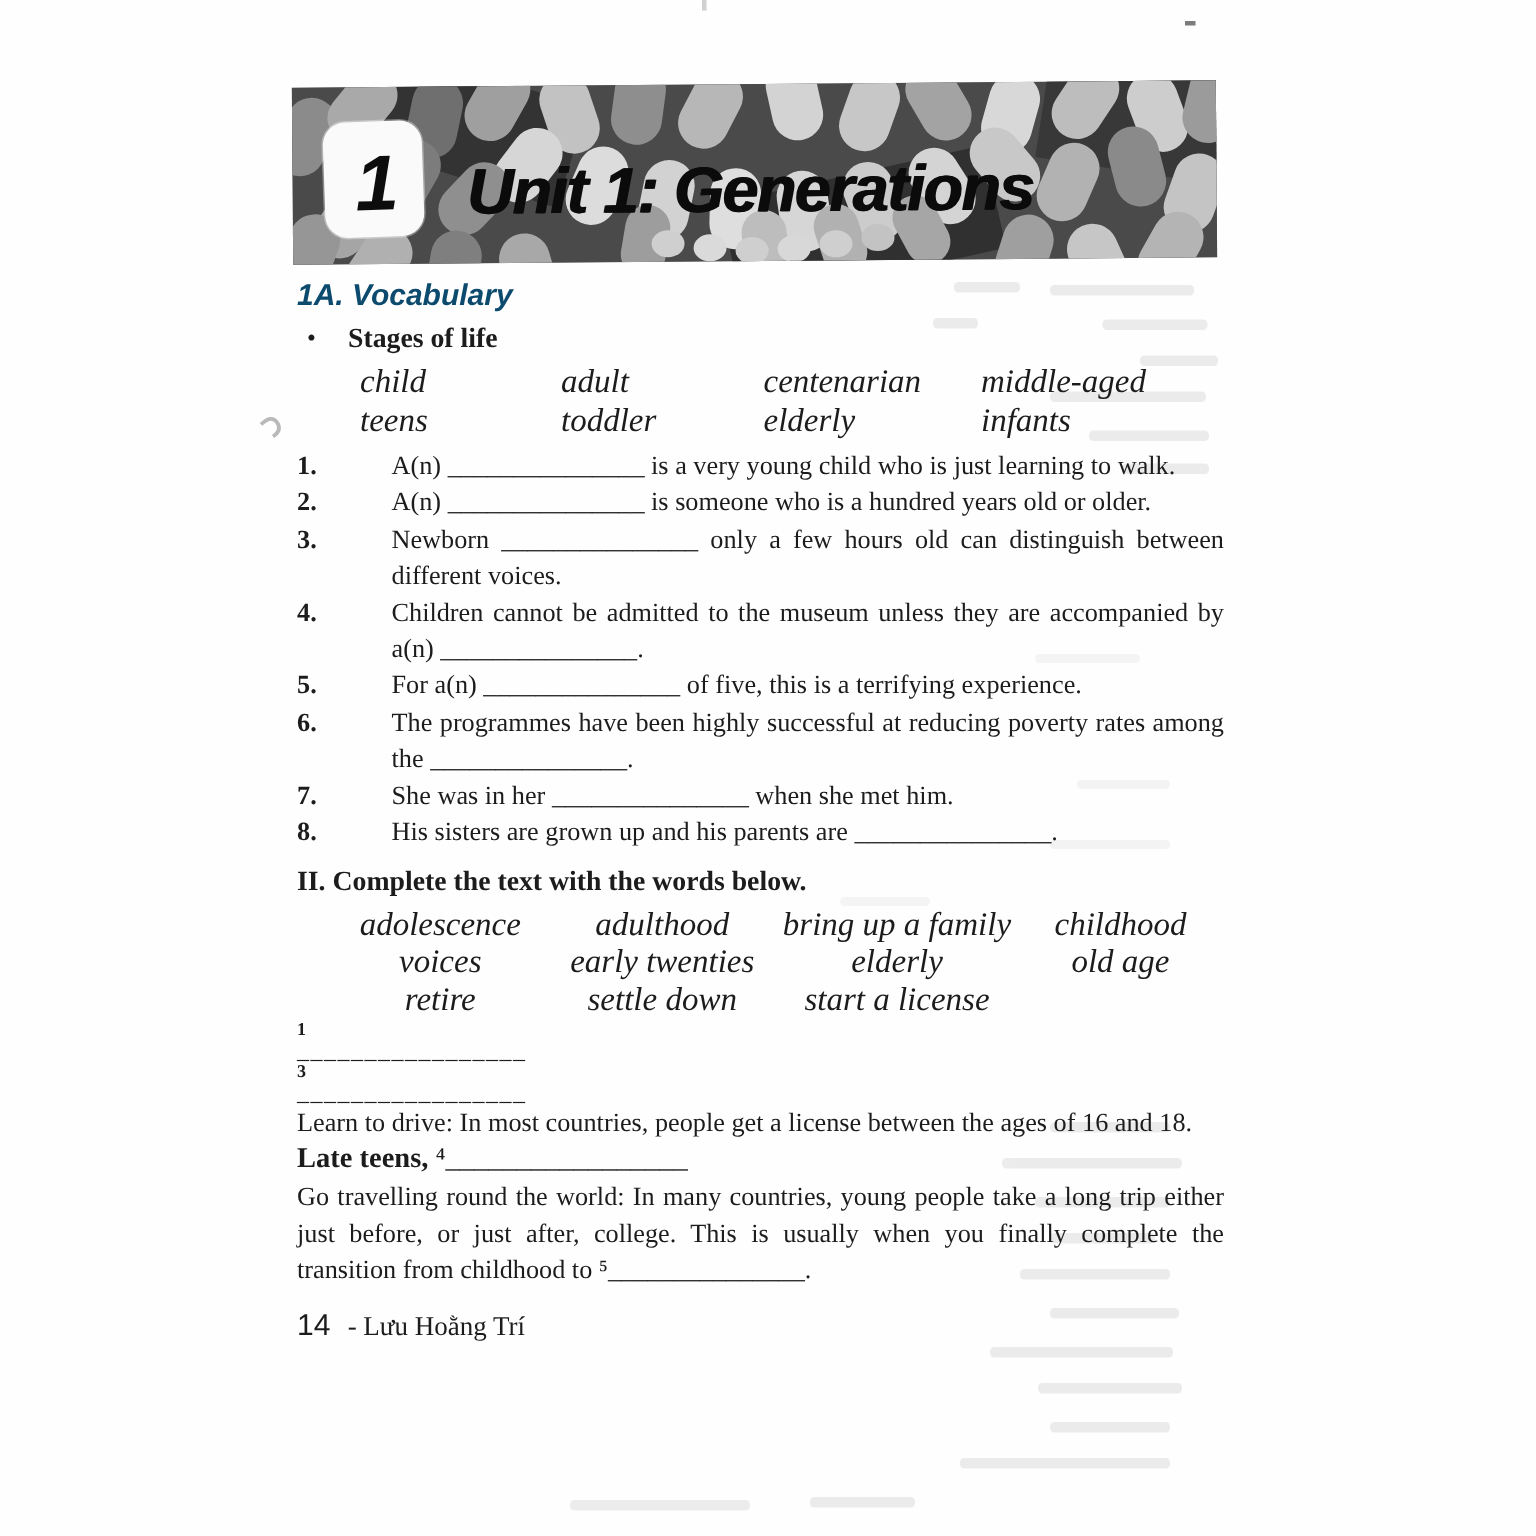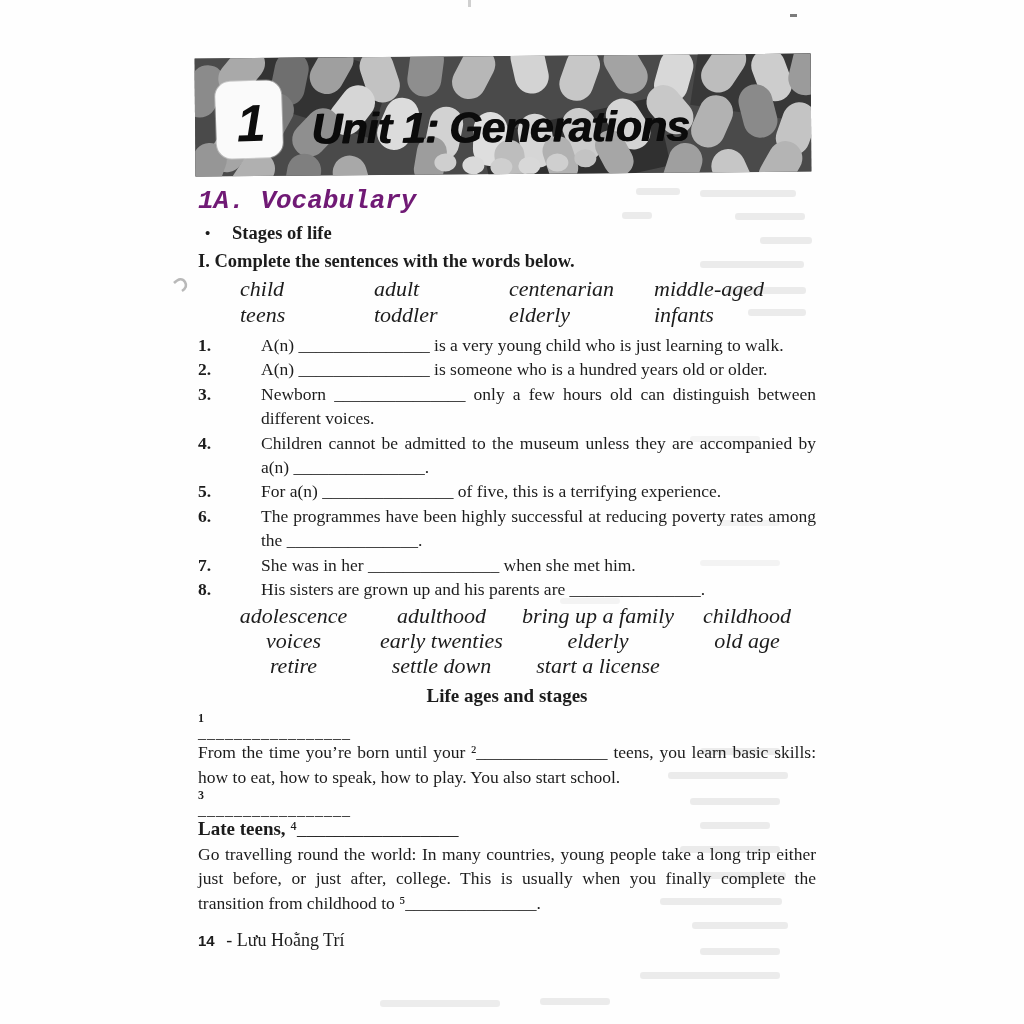--- a/index.html
+++ b/index.html
@@ -30,22 +30,22 @@
     position:absolute;left:116px;top:0;height:100%;margin:0;
     display:flex;align-items:center;padding-top:12px;
     font-family:"Liberation Sans", sans-serif;font-weight:bold;font-style:italic;
     font-size:43px;letter-spacing:-1px;color:#0b0b0b;white-space:nowrap;
     text-shadow:1px 0 0 #0b0b0b;
   }
 
   
   .content{position:absolute;left:198px;top:186px;width:618px;}
   .sec-heading{
-    margin:0 0 5px 0;font-family:Liberation Mono, monospace;
-    font-style:italic;font-weight:bold;font-size:26px;color:#701a75;
+    margin:0 0 5px 0;font-family:Liberation Sans, sans-serif;
+    font-style:italic;font-weight:bold;font-size:20px;color:#0c4a6e;
   }
   .bullet-line{display:flex;font-weight:bold;font-size:18.5px;line-height:25px;margin:0 0 2px 0;}
   .bullet-line .bullet{width:27px;padding-left:7px;font-size:15px;flex:none;}
   .instr{margin:0;font-weight:bold;font-size:18.5px;line-height:26px;}
   .instr2{margin-top:9px;}
 
   .bank{display:grid;font-style:italic;font-size:22px;line-height:25.5px;margin:2px 0 6px 0;}
   .bank1{grid-template-columns:134px 135px 145px 1fr;padding-left:42px;}
   .bank2{grid-template-columns:143px 153px 160px 1fr;padding-left:24px;line-height:25px;margin-bottom:2px;text-align:center;}
 
@@ -57,21 +57,21 @@
 
   .blank-block{margin:0;}
   .blank-block .bsup{display:block;font-weight:bold;font-size:12px;line-height:13px;}
   .blank-block .bline{display:block;line-height:15px;letter-spacing:1px;}
 
   .para{margin:0;font-size:17.5px;line-height:24.4px;text-align:justify;}
   .late-line{font-size:19px;line-height:24.4px;}
   .late-line .lbl{font-weight:bold;}
 
   .page-footer{margin-top:13px;font-size:18px;line-height:24px;}
-  .page-footer .pg{font-weight:bold;font-family:"Liberation Sans", sans-serif;font-size:15px;}
+  .page-footer .pg{font-weight:normal;font-family:"Liberation Sans", sans-serif;font-size:20px;}
   .page-footer .auth{margin-left:7px;}
 
   .overlay{position:absolute;left:0;top:0;width:1024px;height:1024px;pointer-events:none;}
 </style>
 </head>
 <body>
 
 <div class="sheet">
 
   <svg class="overlay" viewBox="0 0 1024 1024" aria-hidden="true">
@@ -174,21 +174,20 @@
 
   <main class="content">
 
     <h2 class="sec-heading">1A. Vocabulary</h2>
 
     <div class="bullet-line">
       <span class="bullet">•</span>
       <span>Stages of life</span>
     </div>
 
-    <h3 class="instr">I. Complete the sentences with the words below.</h3>
 
     <div class="bank bank1">
       <span>child</span>
       <span>adult</span>
       <span>centenarian</span>
       <span>middle-aged</span>
       <span>teens</span>
       <span>toddler</span>
       <span>elderly</span>
       <span>infants</span>
@@ -220,49 +219,49 @@
     </div>
     <div class="item">
       <span class="num">7.</span>
       <span class="itext">She was in her _______________ when she met him.</span>
     </div>
     <div class="item">
       <span class="num">8.</span>
       <span class="itext">His sisters are grown up and his parents are _______________.</span>
     </div>
 
+    <h3 class="instr instr2">II. Complete the text with the words below.</h3>
 
     <div class="bank bank2">
       <span>adolescence</span>
       <span>adulthood</span>
       <span>bring up a family</span>
       <span>childhood</span>
       <span>voices</span>
       <span>early twenties</span>
       <span>elderly</span>
       <span>old age</span>
       <span>retire</span>
       <span>settle down</span>
       <span>start a license</span>
     </div>
 
-    <div class="passage-title">Life ages and stages</div>
 
     <div class="blank-block">
       <span class="bsup">1</span>
       <span class="bline">_________________</span>
     </div>
 
-    <p class="para">From the time you’re born until your ²_______________ teens, you learn basic skills: how to eat, how to speak, how to play. You also start school.</p>
 
     <div class="blank-block">
       <span class="bsup">3</span>
       <span class="bline">_________________</span>
     </div>
 
+    <p class="para">Learn to drive: In most countries, people get a license between the ages of 16 and 18.</p>
 
     <div class="late-line">
       <span class="lbl">Late teens,</span>
       <span>⁴_________________</span>
     </div>
 
     <p class="para">Go travelling round the world: In many countries, young people take a long trip either just before, or just after, college. This is usually when you finally complete the transition from childhood to ⁵_______________.</p>
 
     <footer class="page-footer">
       <span class="pg">14</span>

